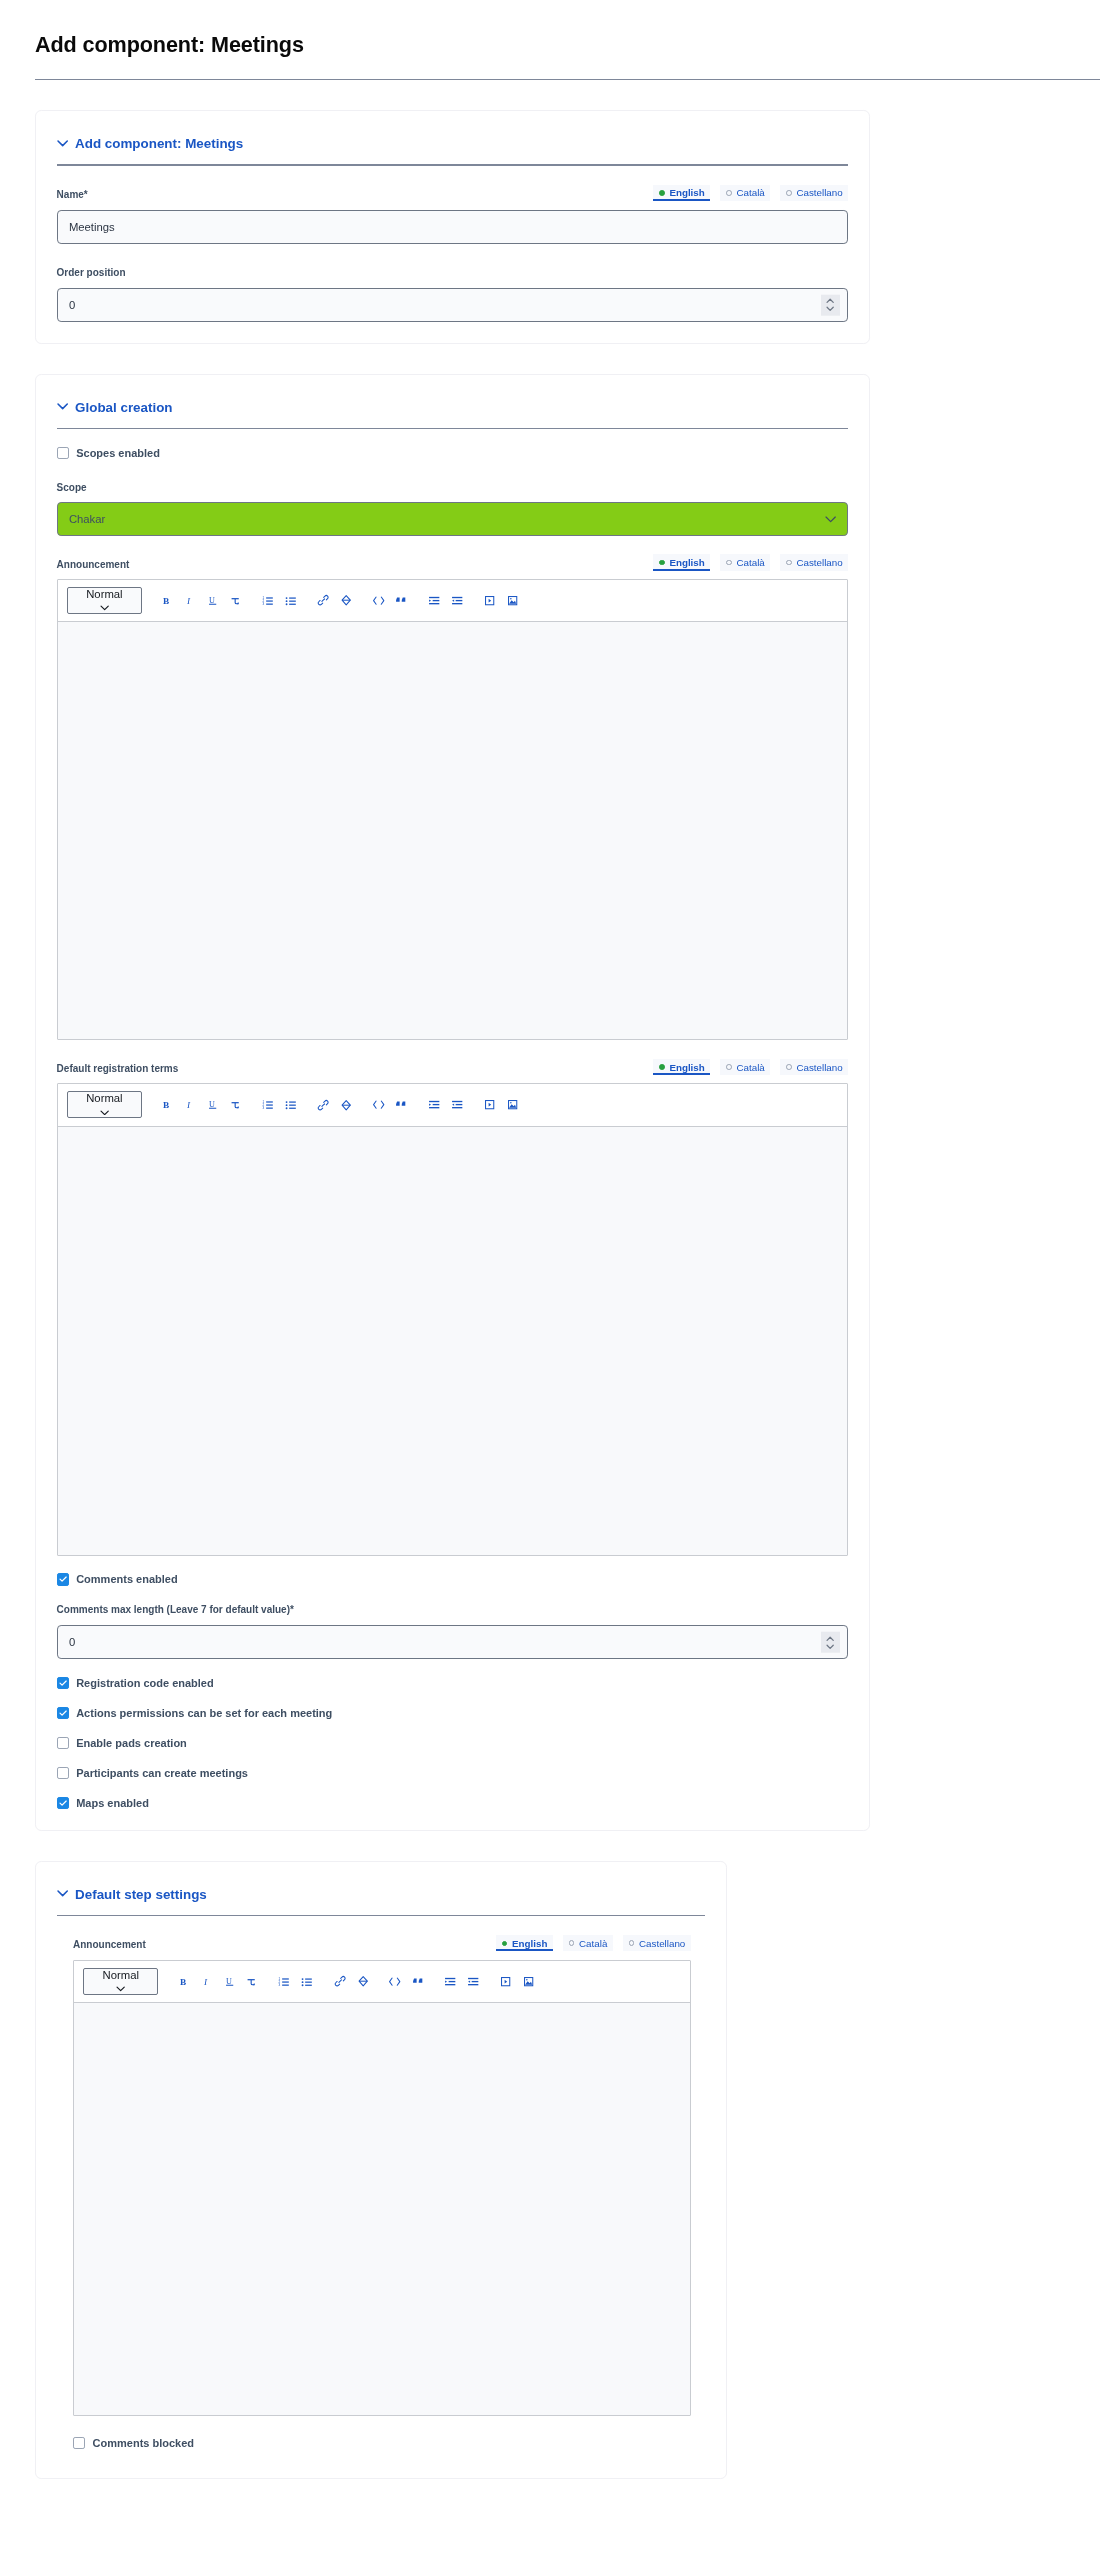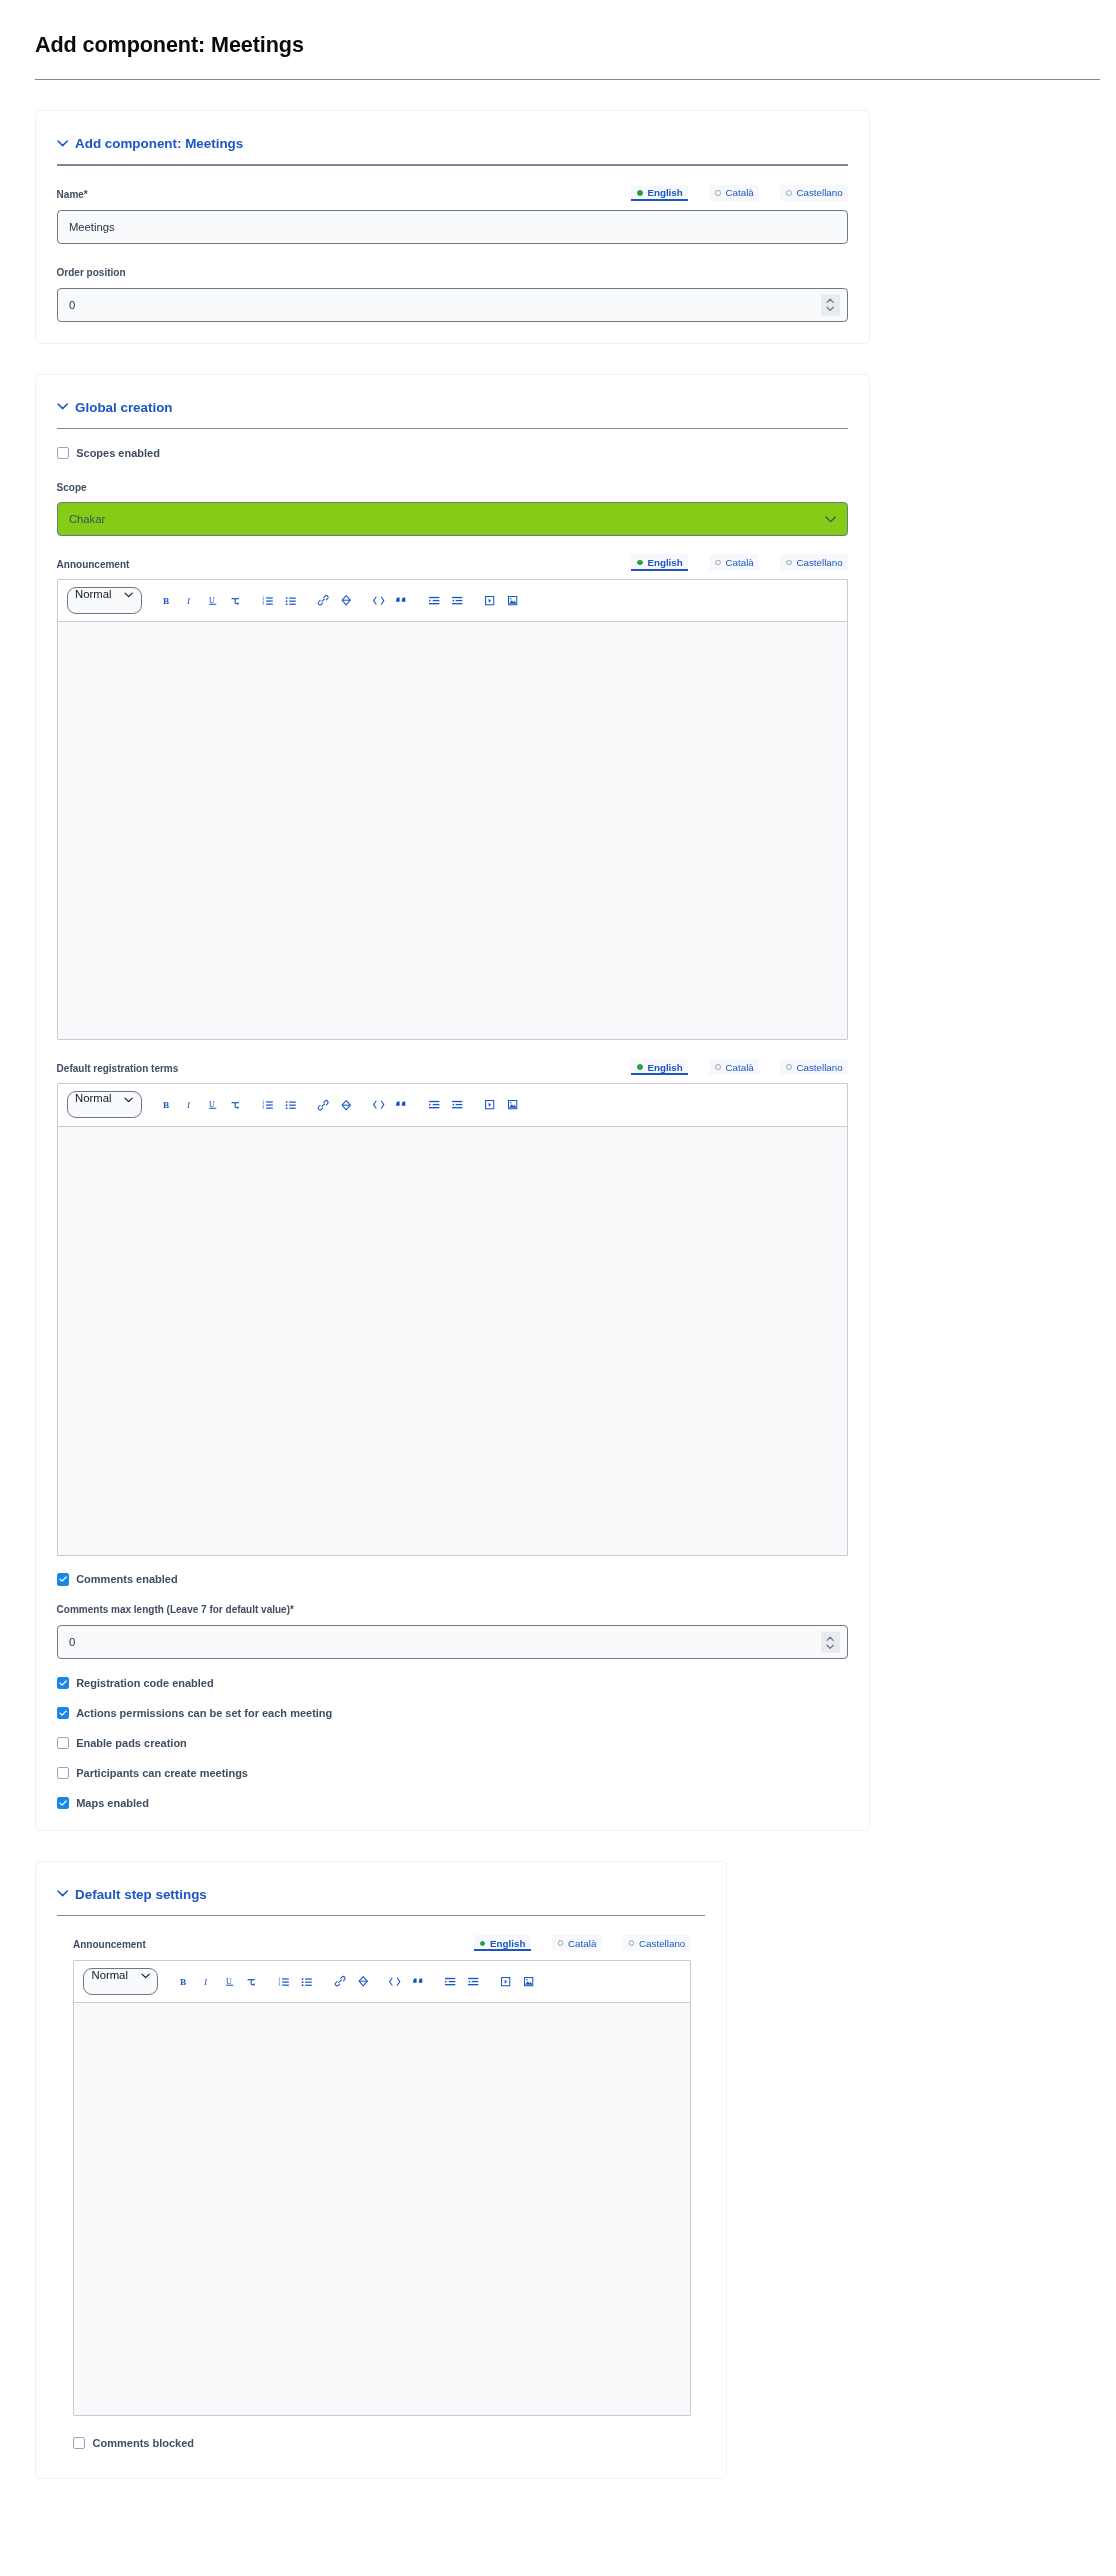--- a/index.html
+++ b/index.html
@@ -74,21 +74,21 @@
     min-height: 17.5px;
   }
   .field-label {
     font-size: 10px;
     font-weight: bold;
     color: #3e4e62;
     line-height: 1.2;
   }
 
   
-  .locales { display: flex; align-items: stretch; gap: 21px; justify-content: center; }
+  .locales { display: flex; align-items: stretch; gap: 10px; justify-content: center; }
   .locale {
     display: flex;
     align-items: center;
     gap: 4.6px;
     background: #f6f8fc;
     padding: 2.6px 5.7px 2.6px 5.7px;
     font-size: 9.8px;
     color: #1a56c4;
     cursor: pointer;
     white-space: nowrap;
@@ -186,30 +186,31 @@
   .editor-toolbar {
     display: flex;
     align-items: center;
     gap: 0;
     padding: 7.2px 9.3px;
     border-bottom: 1.5px solid #c9ccd1;
     background: #ffffff;
   }
   .fmt-select {
     border: 1px solid #6d7684;
-    border-radius: 9px;
+    border-radius: 2px;
     background: #f9fafc;
     height: 27px;
     min-width: 75px;
-    display: flex; justify-content: space-between;
+    display: flex; align-items: center; justify-content: space-between;
     padding: 0 7.2px;
     font-size: 11.3px;
     color: #15191f;
     cursor: pointer;
     margin-right: 13.4px;
+    flex-direction: column;
   }
   .tb-group { display: flex; align-items: center; }
   .tb-btn {
     width: 23px; height: 23px;
     display: flex; align-items: center; justify-content: center;
     color: #1a56c4;
     cursor: pointer;
   }
   .tb-btn svg { display: block; }
   .tb-gap { width: 9.3px; }

